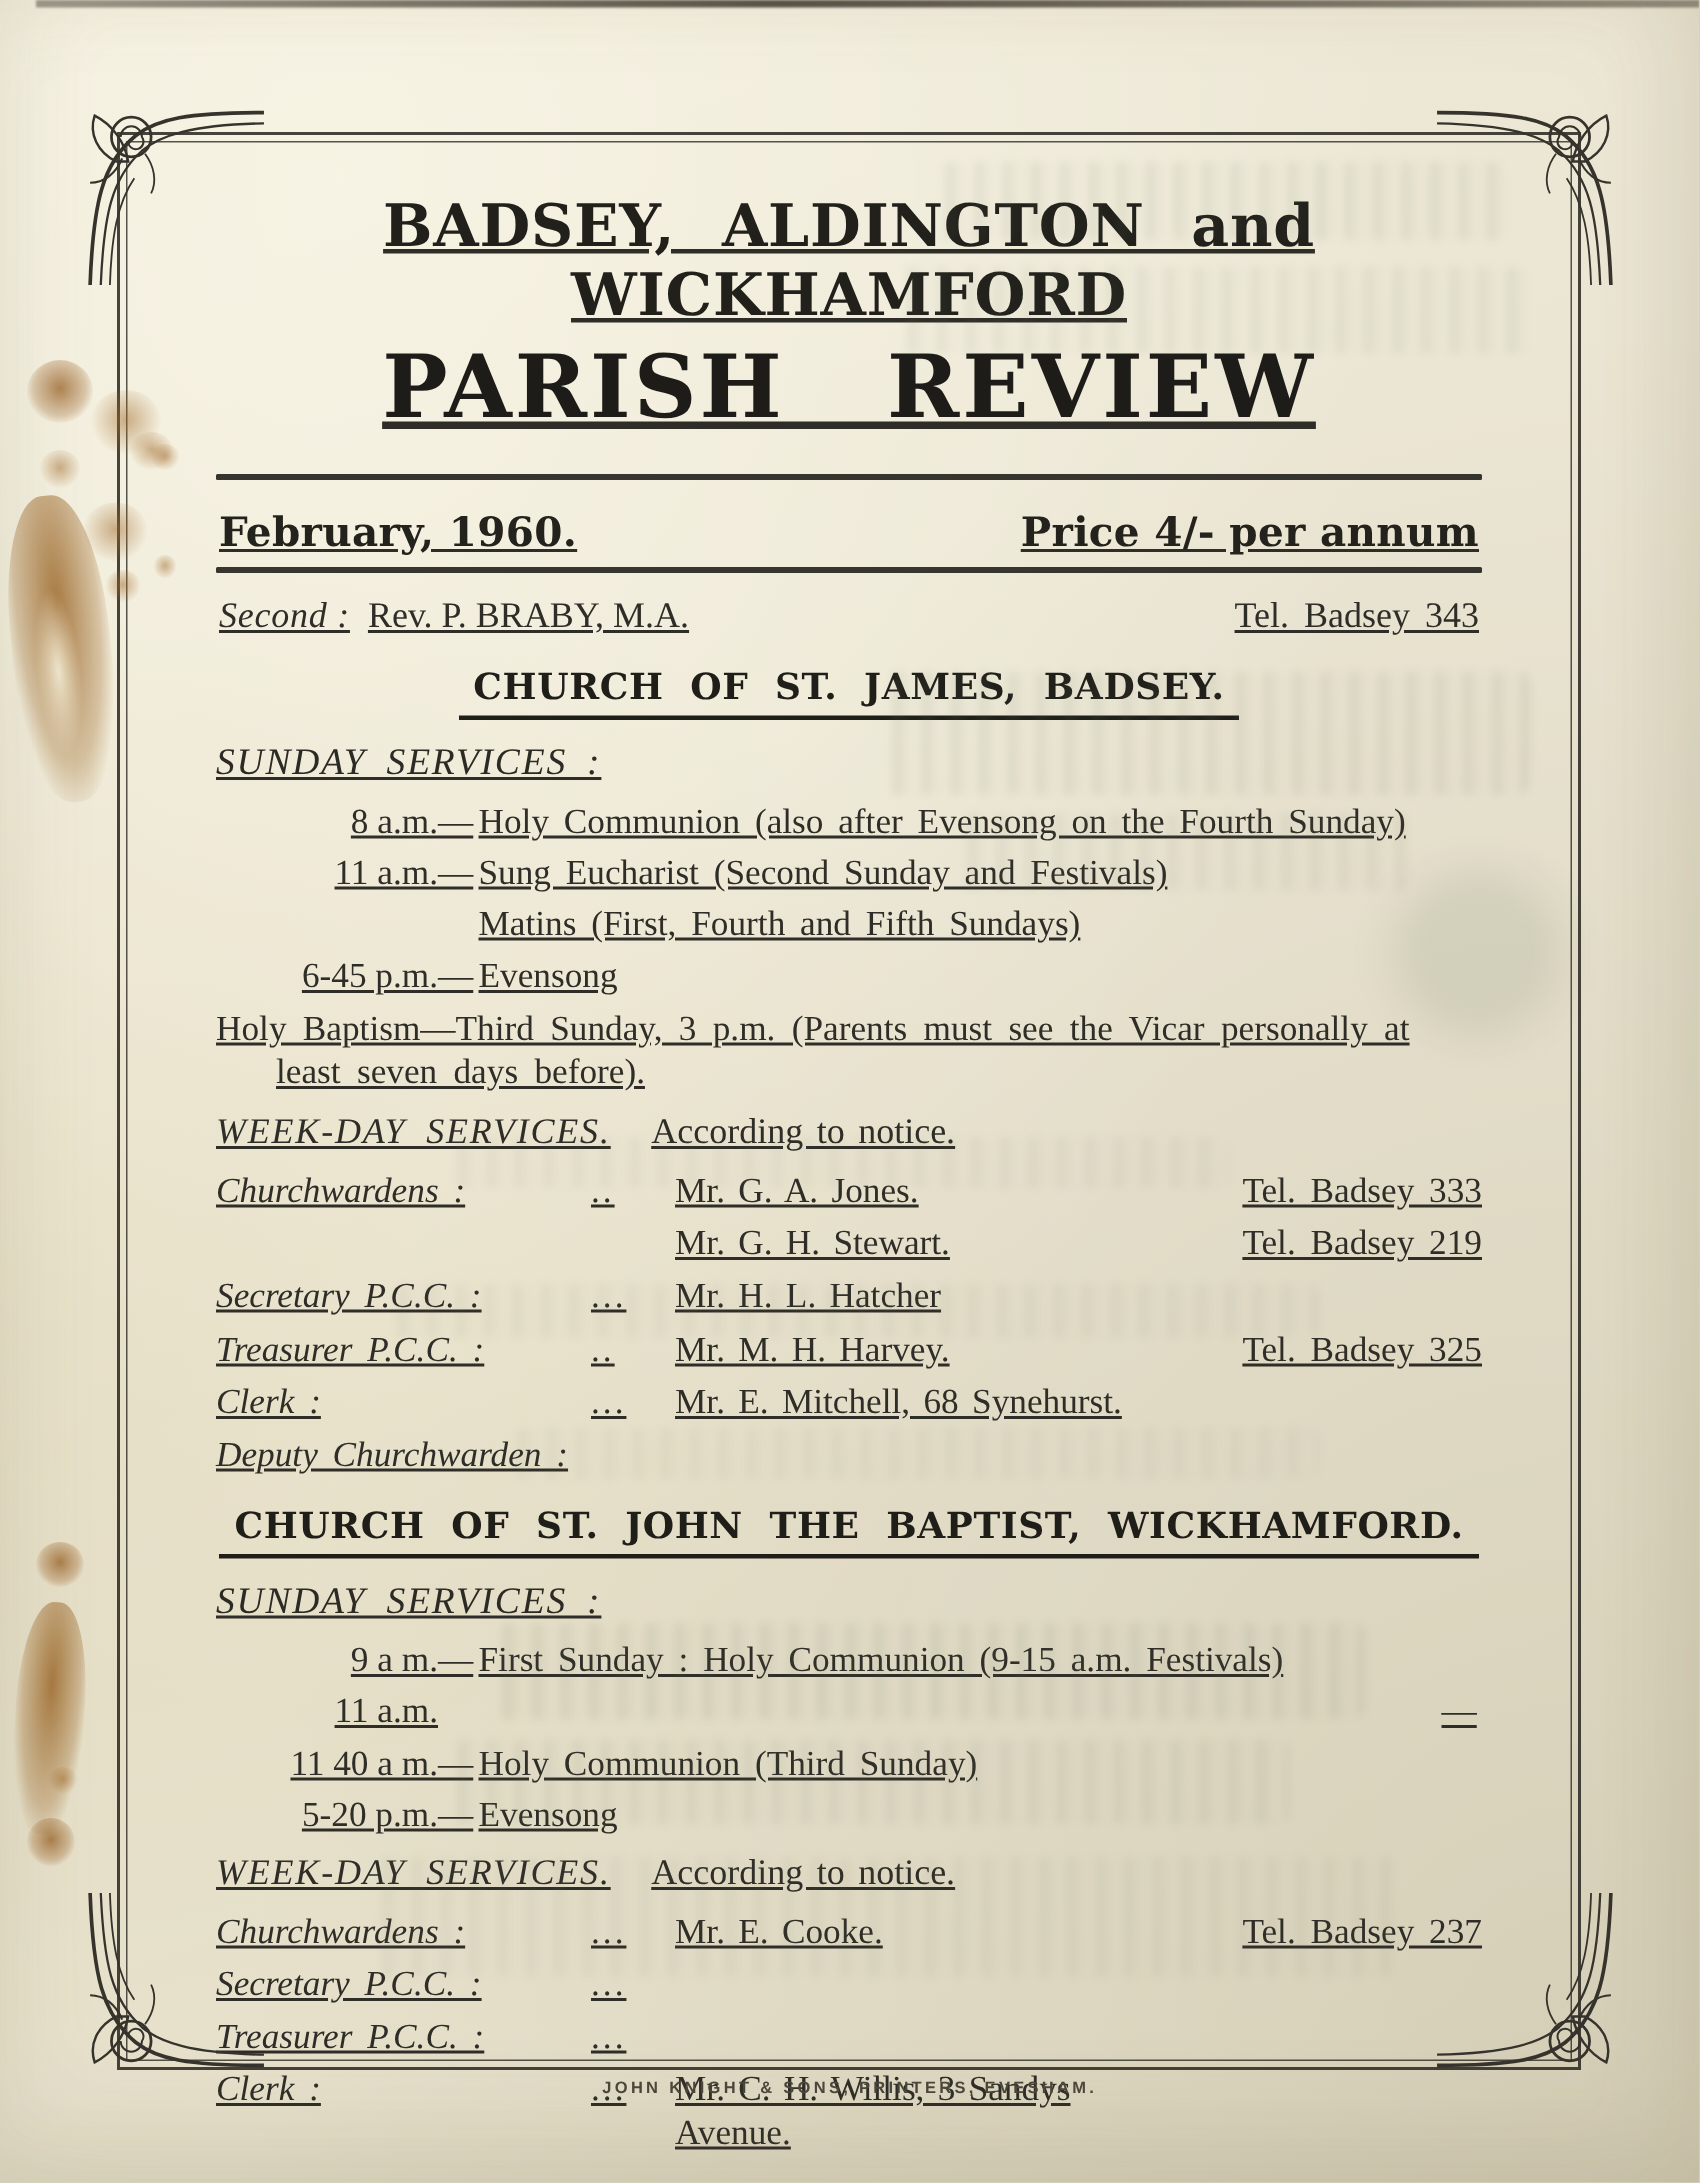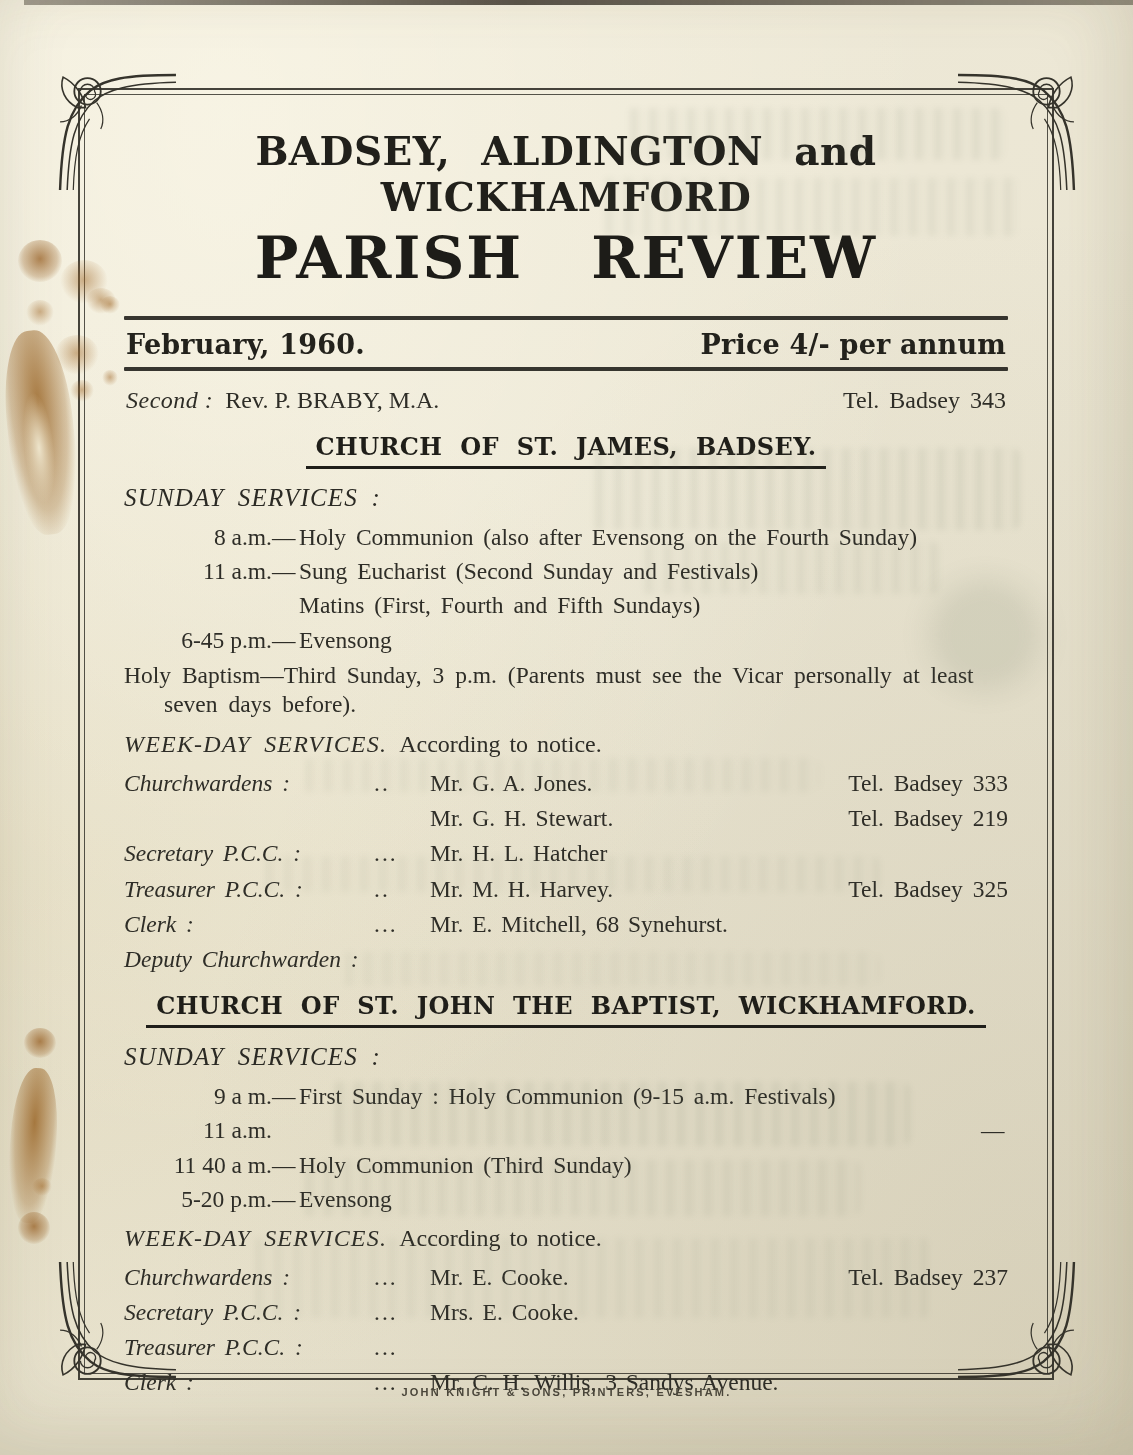--- a/index.html
+++ b/index.html
@@ -37,37 +37,37 @@
     pointer-events:none;
   }
   .corner{position:absolute;width:122px;height:122px;z-index:3;}
   .corner path,.corner circle{fill:none;stroke:#35332b;}
   .c-tl{left:56px;top:70px;}
   .c-tr{left:956px;top:70px;transform:scaleX(-1);}
   .c-bl{left:56px;top:1260px;transform:scaleY(-1);}
   .c-br{left:956px;top:1260px;transform:scale(-1,-1);}
 
   
-  .content{position:relative;padding:16px 44px 0;box-sizing:border-box;height:100%;}
+  .content{position:relative;padding:16px 64px 0;box-sizing:border-box;height:100%;text-decoration:underline;}
   .title1{
     margin-top:22px;text-align:center;
     font-family:"DejaVu Serif", serif;font-weight:bold;
     font-size:39px;letter-spacing:.5px;word-spacing:17px;color:#21201b;
   }
   .title2{
     margin-top:4px;text-align:center;
     font-family:"DejaVu Serif", serif;font-weight:bold;
     font-size:58px;letter-spacing:2px;word-spacing:46px;color:#1d1c18;
   }
   .rule{height:4px;background:#26251f;border-radius:1px;opacity:.92;}
   .rule-top{margin-top:24px;}
   .issue-row{
     display:flex;justify-content:space-between;align-items:baseline;
     font-weight:bold;font-size:27px;color:#23221c;padding:9px 2px 7px;
-    font-family:"DejaVu Serif", serif; letter-spacing:.2px;
+    font-family:"DejaVu Serif", serif; letter-spacing:.2px;margin-top:11px;
   }
   .vicar-row{display:flex;align-items:baseline;margin-top:16px;font-size:24px;padding:0 2px;}
   .it{font-style:italic;}
   .vicar-label{margin-right:12px;letter-spacing:.5px;}
   .vicar-tel{margin-left:auto;word-spacing:4px;}
 
   .church-heading{text-align:center;margin-top:18px;font-size:25px;color:#1f1e19;}
   .church-heading .underlined{
     display:inline-block;font-weight:bold;letter-spacing:.4px;word-spacing:9px;
     border-bottom:3.5px solid #1f1e19;padding:0 10px 5px;
@@ -77,21 +77,21 @@
 
   .svc-list{margin-top:11px;font-size:23.5px;}
   .svc-row{display:flex;margin-bottom:6px;line-height:1.2;justify-content:space-between;}
   .svc-time{width:148px;text-align:right;flex:none;}
   .svc-dash{width:27px;flex:none;text-align:left;}
   .svc-text{flex:1;word-spacing:4px;}
 
   .note{margin-top:7px;font-size:23.5px;line-height:1.24;padding-left:40px;text-indent:-40px;word-spacing:5px;}
 
   .weekday{margin-top:12px;font-size:24px;}
-  .weekday .wk-h{font-style:italic;letter-spacing:1.2px;word-spacing:6px;margin-right:12px;}
+  .weekday .wk-h{font-style:italic;letter-spacing:1.2px;word-spacing:6px;margin-right:27px;}
   .weekday .wk-n{word-spacing:3px;}
 
   .off-list{margin-top:11px;font-size:23.5px;}
   .off-row{display:flex;margin-bottom:7px;line-height:1.2;}
   .off-label{width:250px;flex:none;font-style:italic;word-spacing:4px;}
   .off-dots{width:56px;flex:none;letter-spacing:2px;}
   .off-name{flex:1;word-spacing:3px;}
   .off-tel{width:198px;flex:none;text-align:right;word-spacing:4px;}
 
   .printer{
@@ -280,21 +280,20 @@
       <div class="off-list">
         <div class="off-row">
           <span class="off-label">Churchwardens :</span>
             <span class="off-dots">...</span>
             <span class="off-name">Mr. E. Cooke.</span>
             <span class="off-tel">Tel. Badsey 237</span>
         </div>
         <div class="off-row">
           <span class="off-label">Secretary P.C.C. :</span>
             <span class="off-dots">...</span>
-            <span class="off-name">Mrs. E. Cooke.</span>
             <span class="off-tel"></span>
         </div>
         <div class="off-row">
           <span class="off-label">Treasurer P.C.C. :</span>
             <span class="off-dots">...</span>
             <span class="off-tel"></span>
         </div>
         <div class="off-row">
           <span class="off-label">Clerk :</span>
             <span class="off-dots">...</span>

